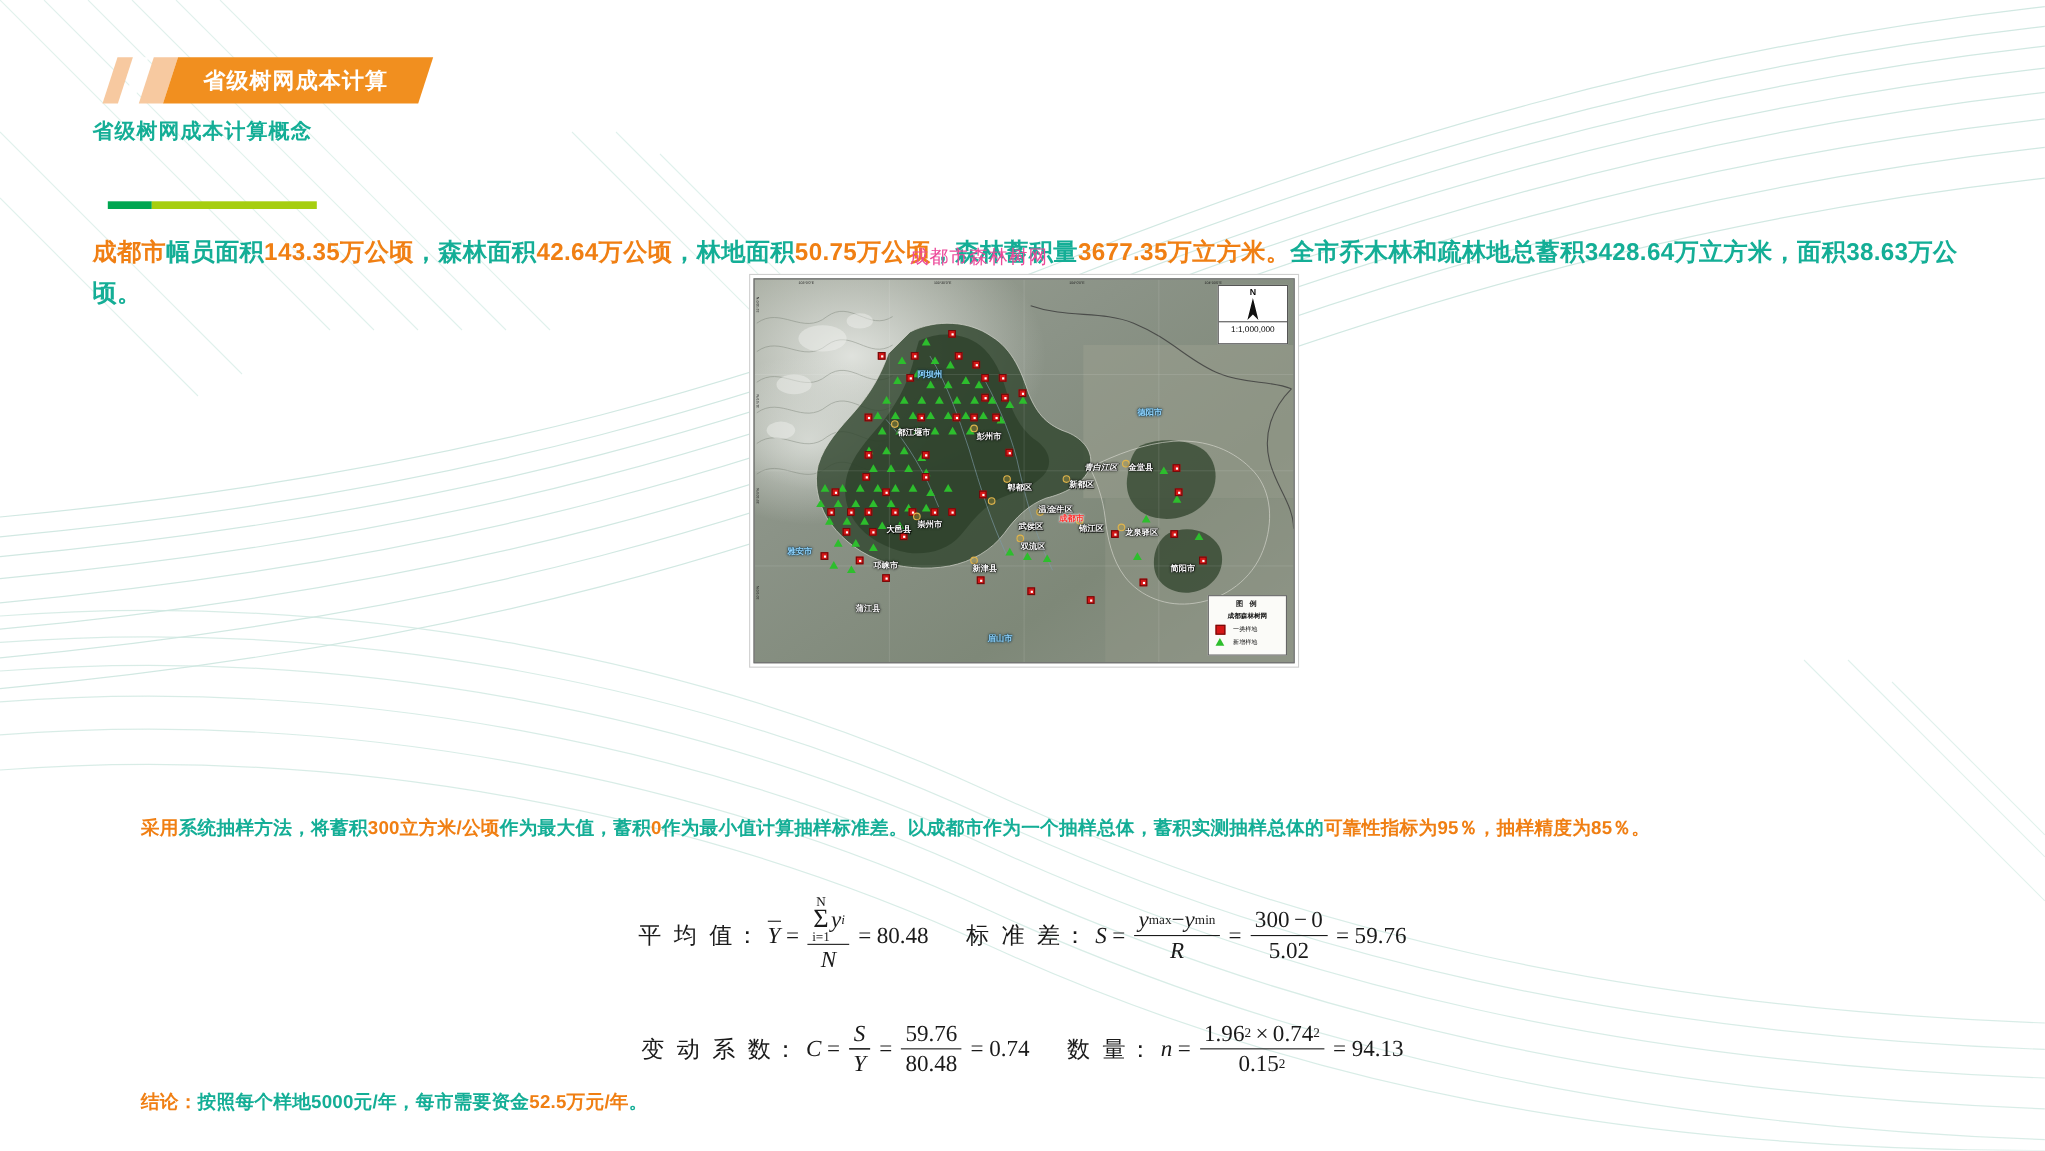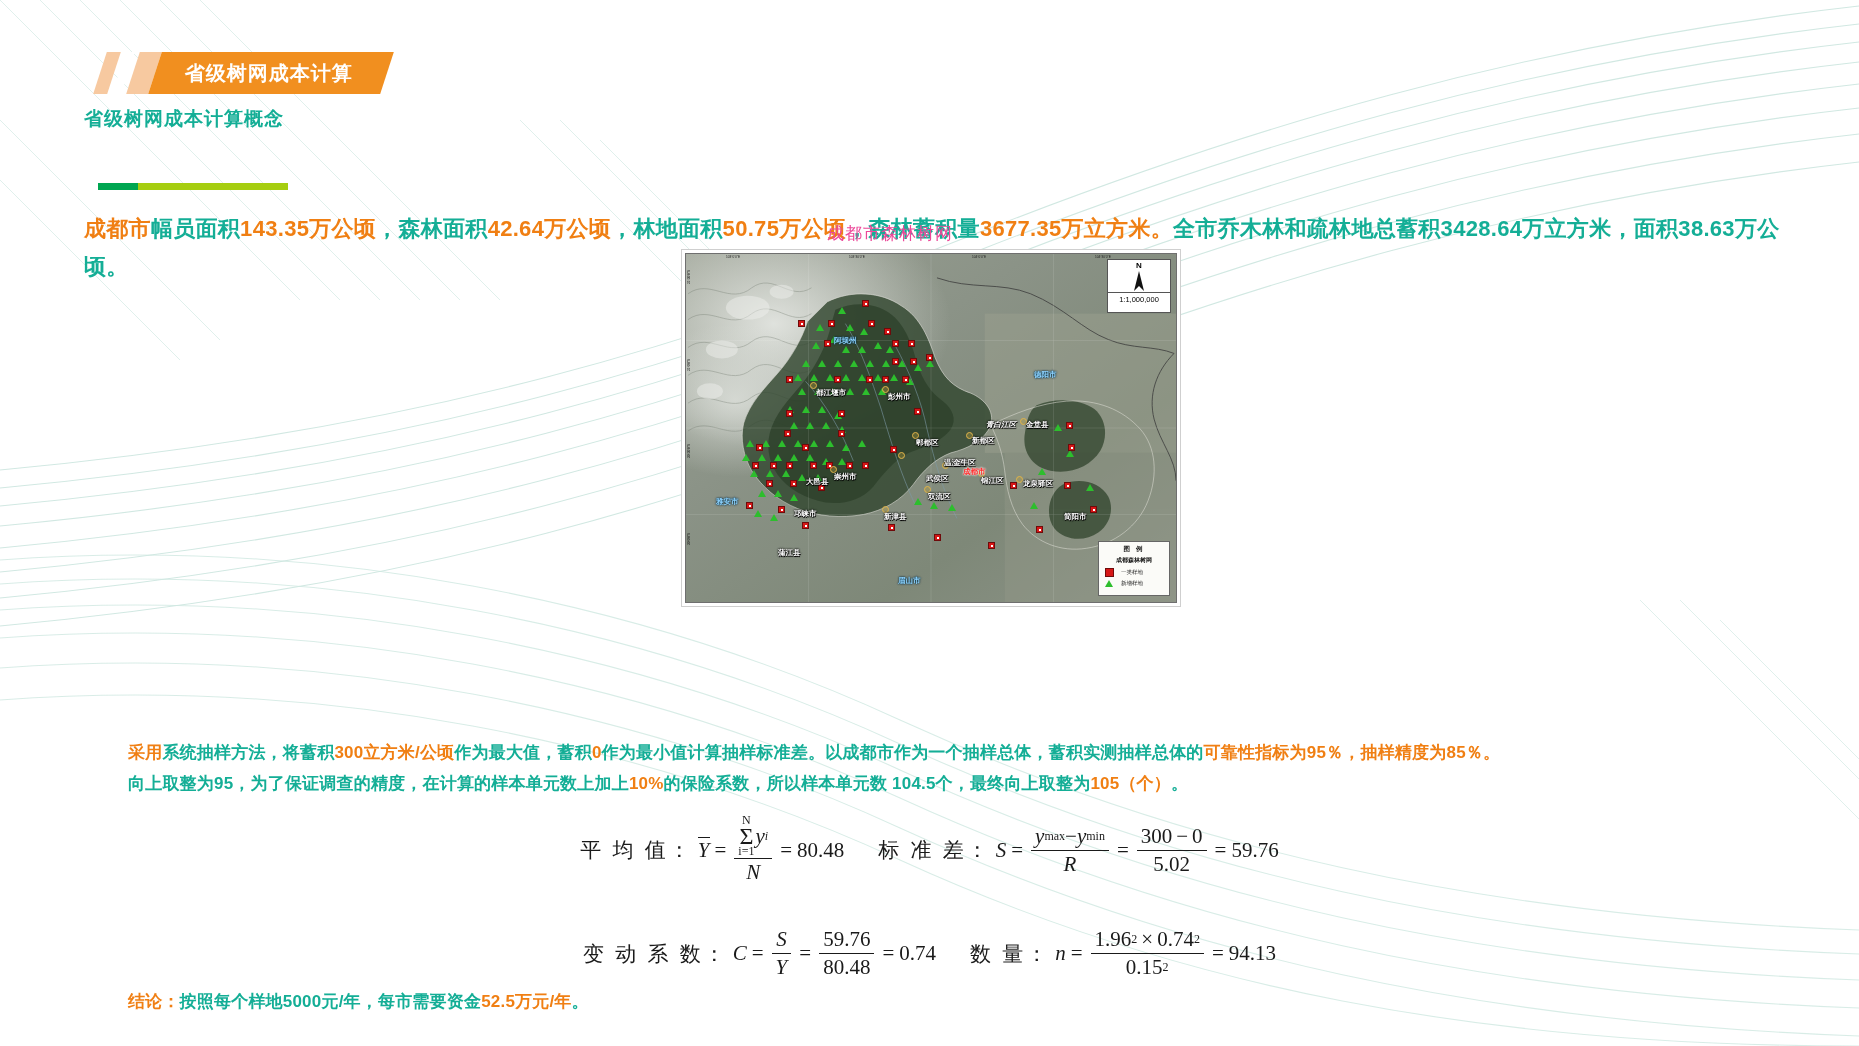--- a/index.html
+++ b/index.html
@@ -442,21 +442,20 @@
         </span>
         <span class="lb">新增样地</span>
       </div>
     </div>
 
   </div>
 </div>
 
 <div id="notes">
     <div><span class="c-or">采用</span><span class="c-gr">系统抽样方法，将蓄积</span><span class="c-or">300立方米/公顷</span><span class="c-gr">作为最大值，蓄积</span><span class="c-or">0</span><span class="c-gr">作为最小值计算抽样标准差。以成都市作为一个抽样总体，蓄积实测抽样总体的</span><span class="c-or">可靠性指标为95％，抽样精度为85％。</span></div>
-    <div><span class="c-gr">向上取整为95</span><span class="c-gr">，为了保证调查的精度，在计算的样本单元数上加上</span><span class="c-or">10%</span><span class="c-gr">的保险系数，所以样本单元数 104.5个，最终向上取整为</span><span class="c-or">105（个）</span><span class="c-gr">。</span></div>
   </div>
 
 <div id="formulas">
 
   <div class="frow">
 
     <div class="fml">
       <span class="flabel">平 均 值：</span>
       <span class="it ovl">Y</span>
       <span>=</span>

